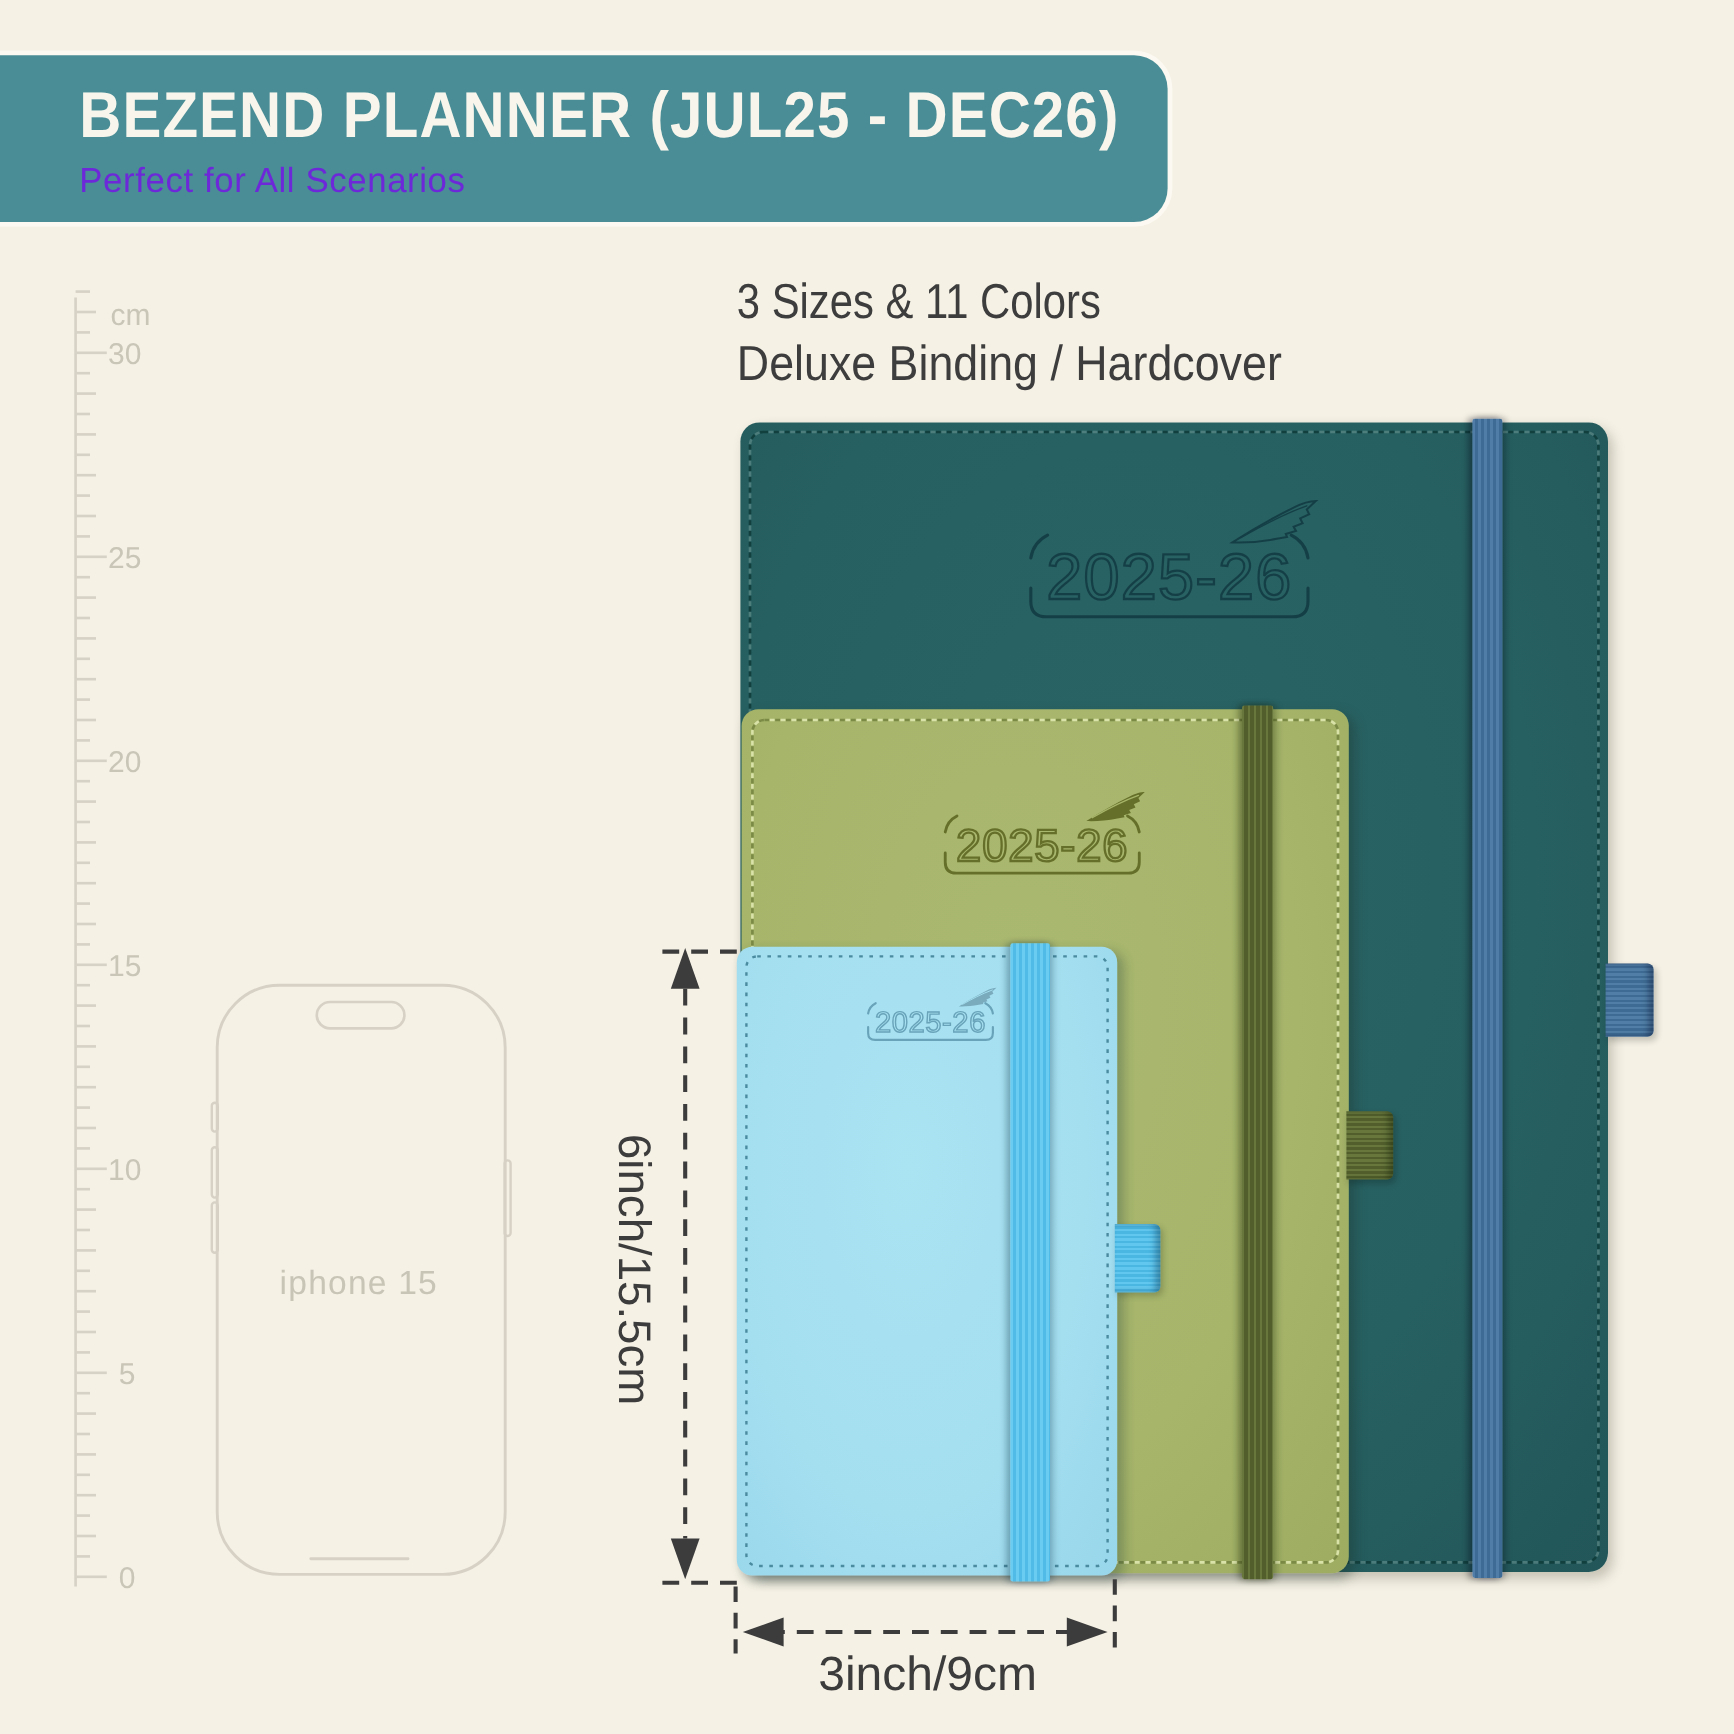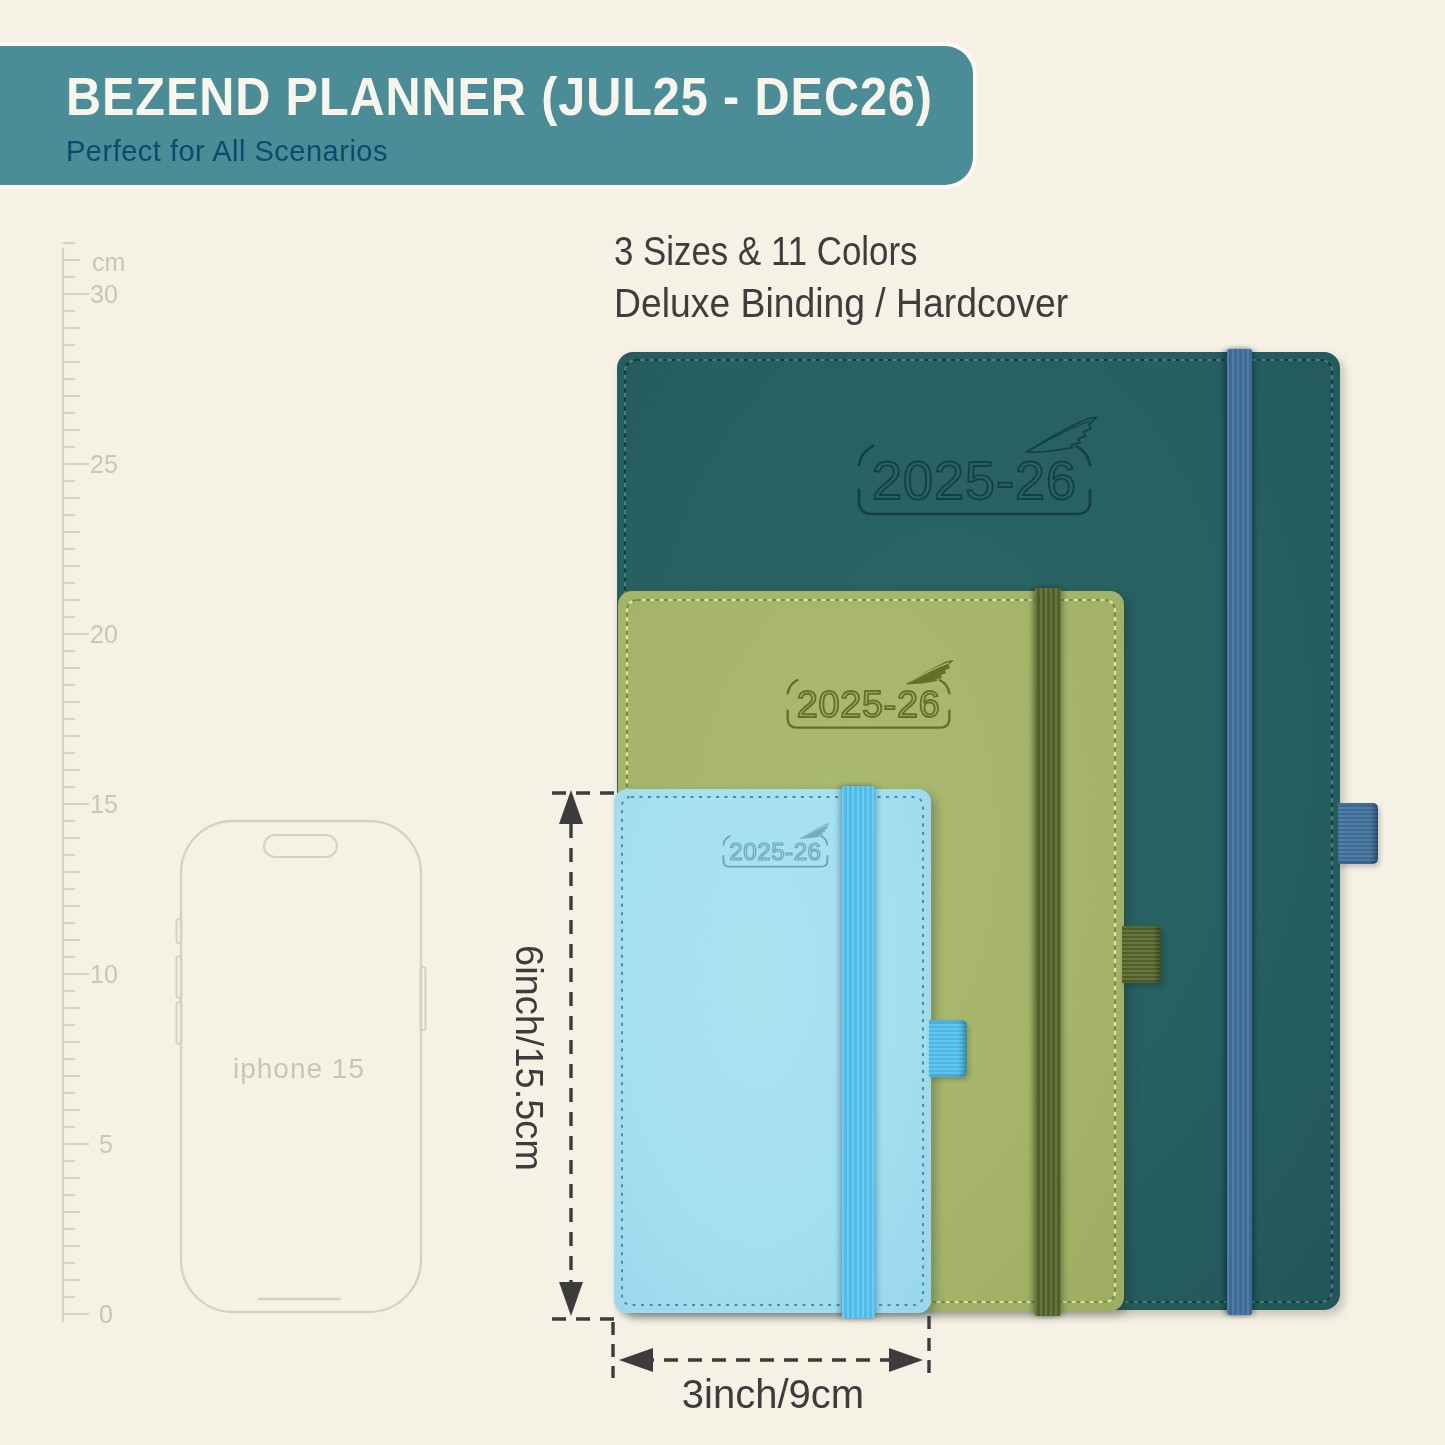--- a/index.html
+++ b/index.html
@@ -10,21 +10,21 @@
 .loop{position:absolute;}
 </style>
 </head>
 <body>
 <div id="canvas">
 
 <div class="abs" style="left:0;top:46px;width:973px;height:139px;background:#4a8d96;border-radius:0 28px 28px 0;box-shadow:0 0 0 4px rgba(253,252,246,0.7);"></div>
 
 <div class="abs" style="left:66px;top:65px;width:1000px;font-weight:bold;font-size:54px;letter-spacing:1px;color:#f8f6ec;white-space:nowrap;transform:scaleX(0.9);transform-origin:left top;">BEZEND PLANNER (JUL25 - DEC26)</div>
 
-<div class="abs" style="left:66px;top:135px;font-size:29px;letter-spacing:0.5px;color:#0c4a6e;white-space:nowrap;">Perfect for All Scenarios</div>
+<div class="abs" style="left:66px;top:135px;font-size:29px;letter-spacing:0.5px;color:#6d28d9;white-space:nowrap;">Perfect for All Scenarios</div>
 
 <div class="abs" style="left:614px;top:228px;font-size:41px;color:#3d3d3d;white-space:nowrap;transform:scaleX(0.85);transform-origin:left top;">3 Sizes &amp; 11 Colors</div>
 
 <div class="abs" style="left:614px;top:280px;font-size:41px;color:#3d3d3d;white-space:nowrap;transform:scaleX(0.91);transform-origin:left top;">Deluxe Binding / Hardcover</div>
 
 <svg class="abs" style="left:0;top:0;" width="200" height="1445" viewBox="0 0 200 1445">
   <g stroke="#d6d2c5" stroke-width="2.2">
     <line x1="63" y1="248" x2="63" y2="1322"></line>
     <line x1="63" y1="1314" x2="89" y2="1314"></line>
 <line x1="63" y1="1297" x2="75" y2="1297"></line>

